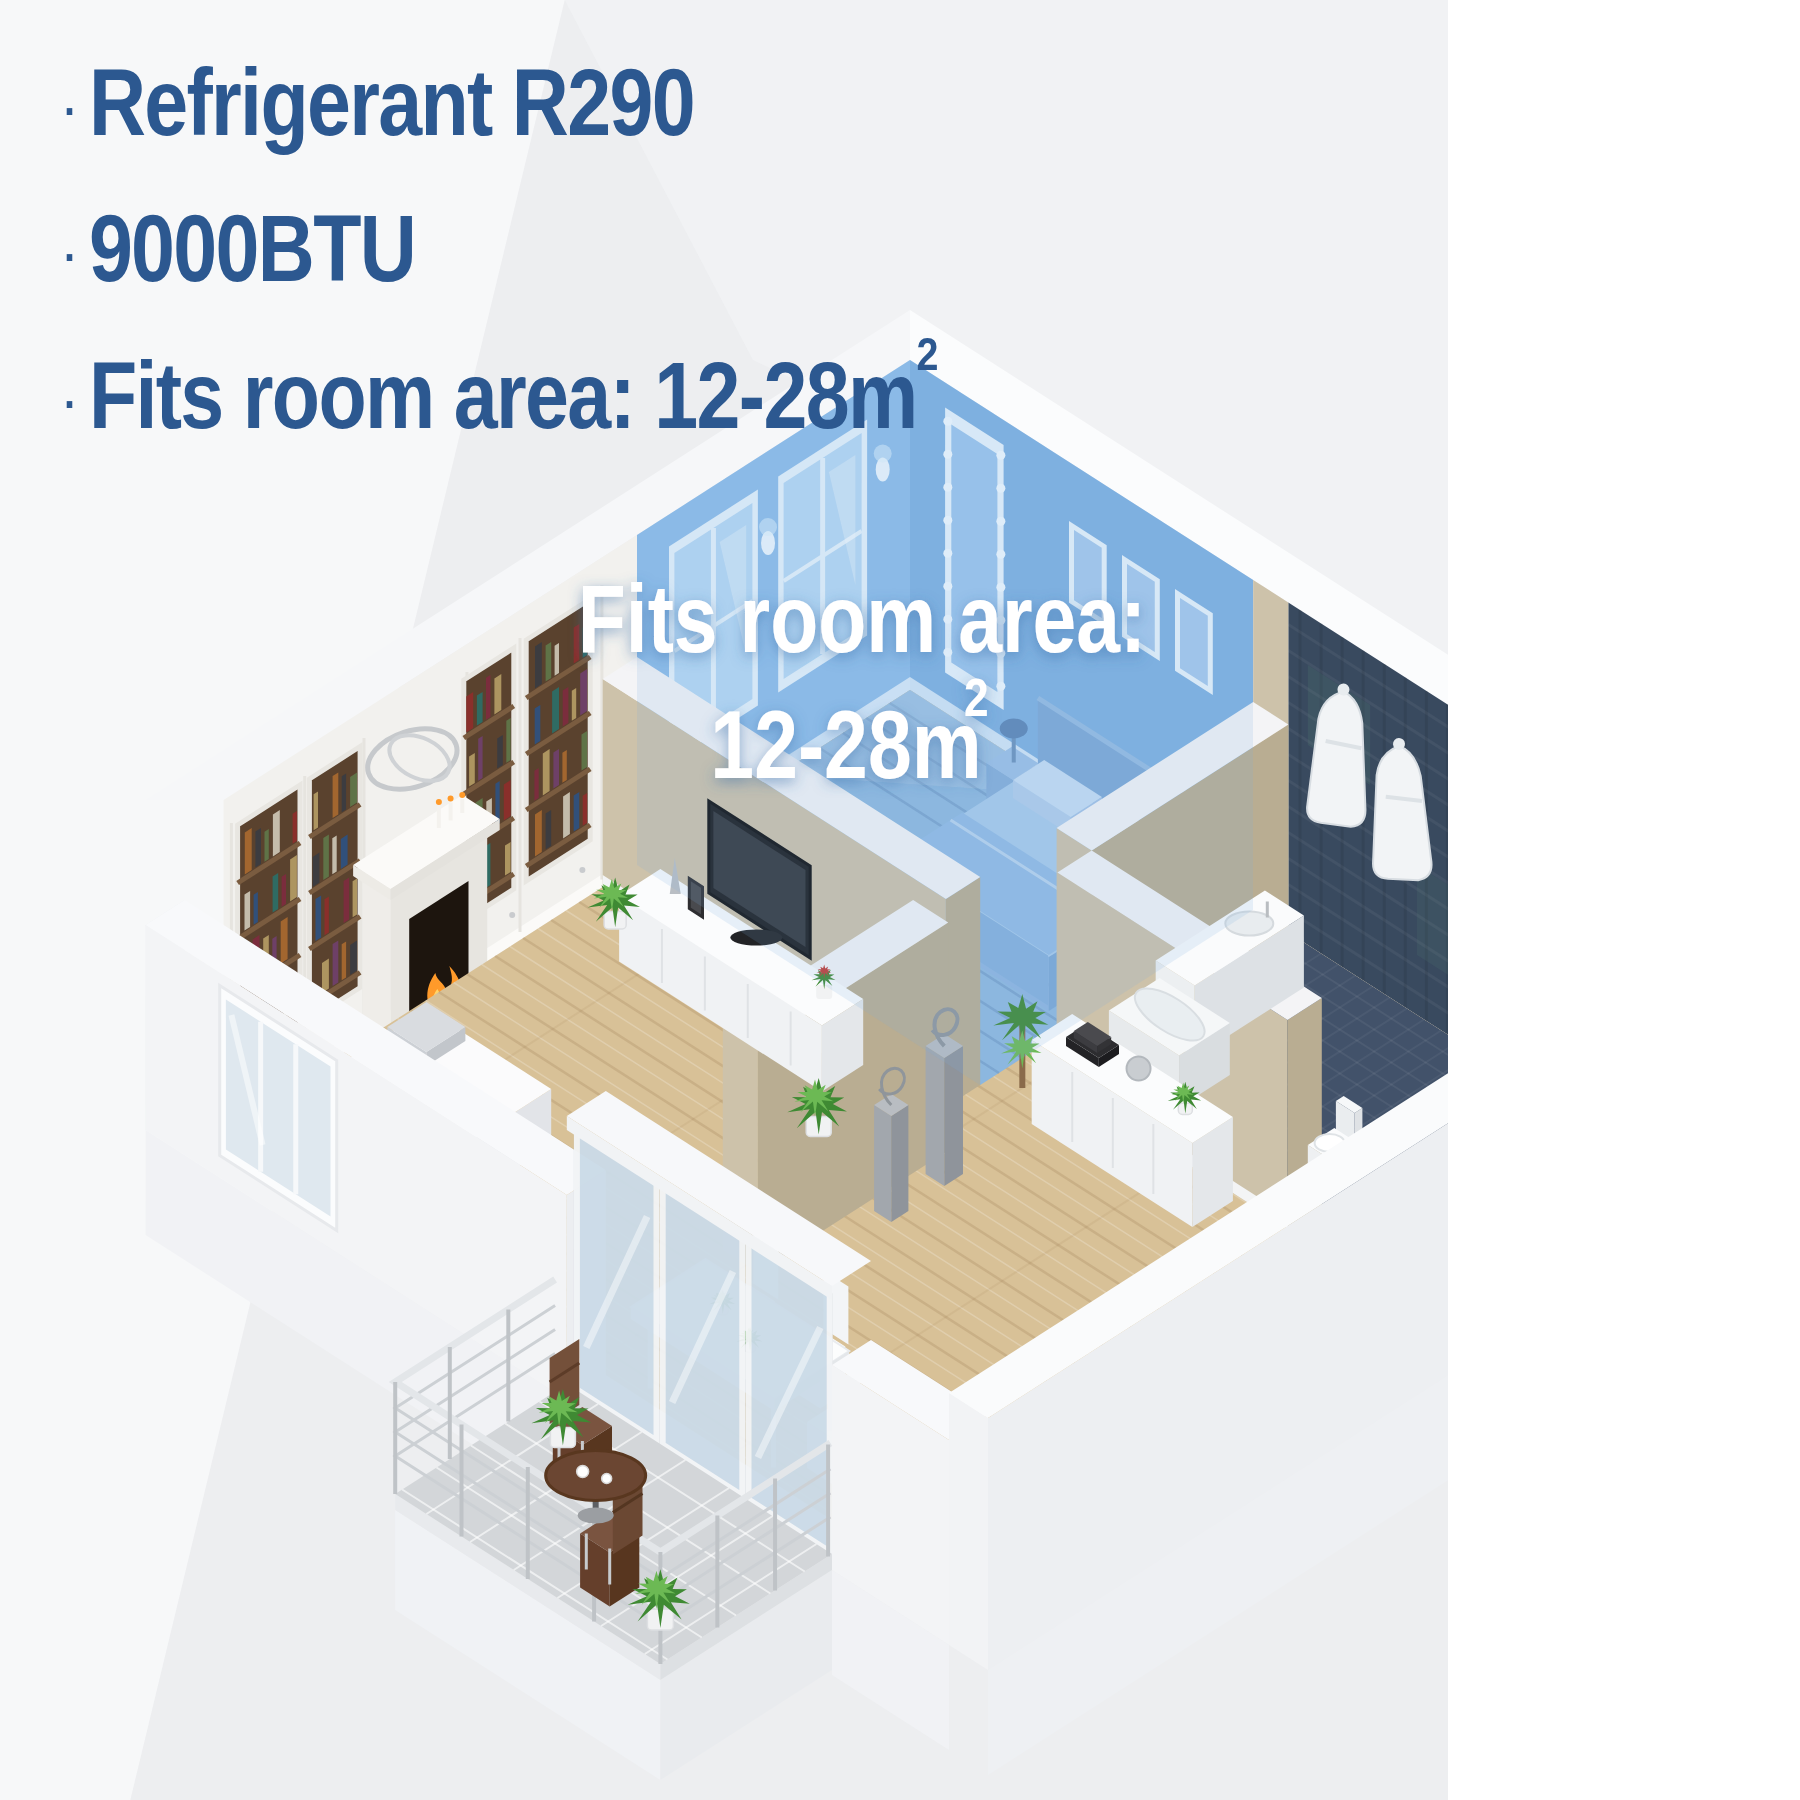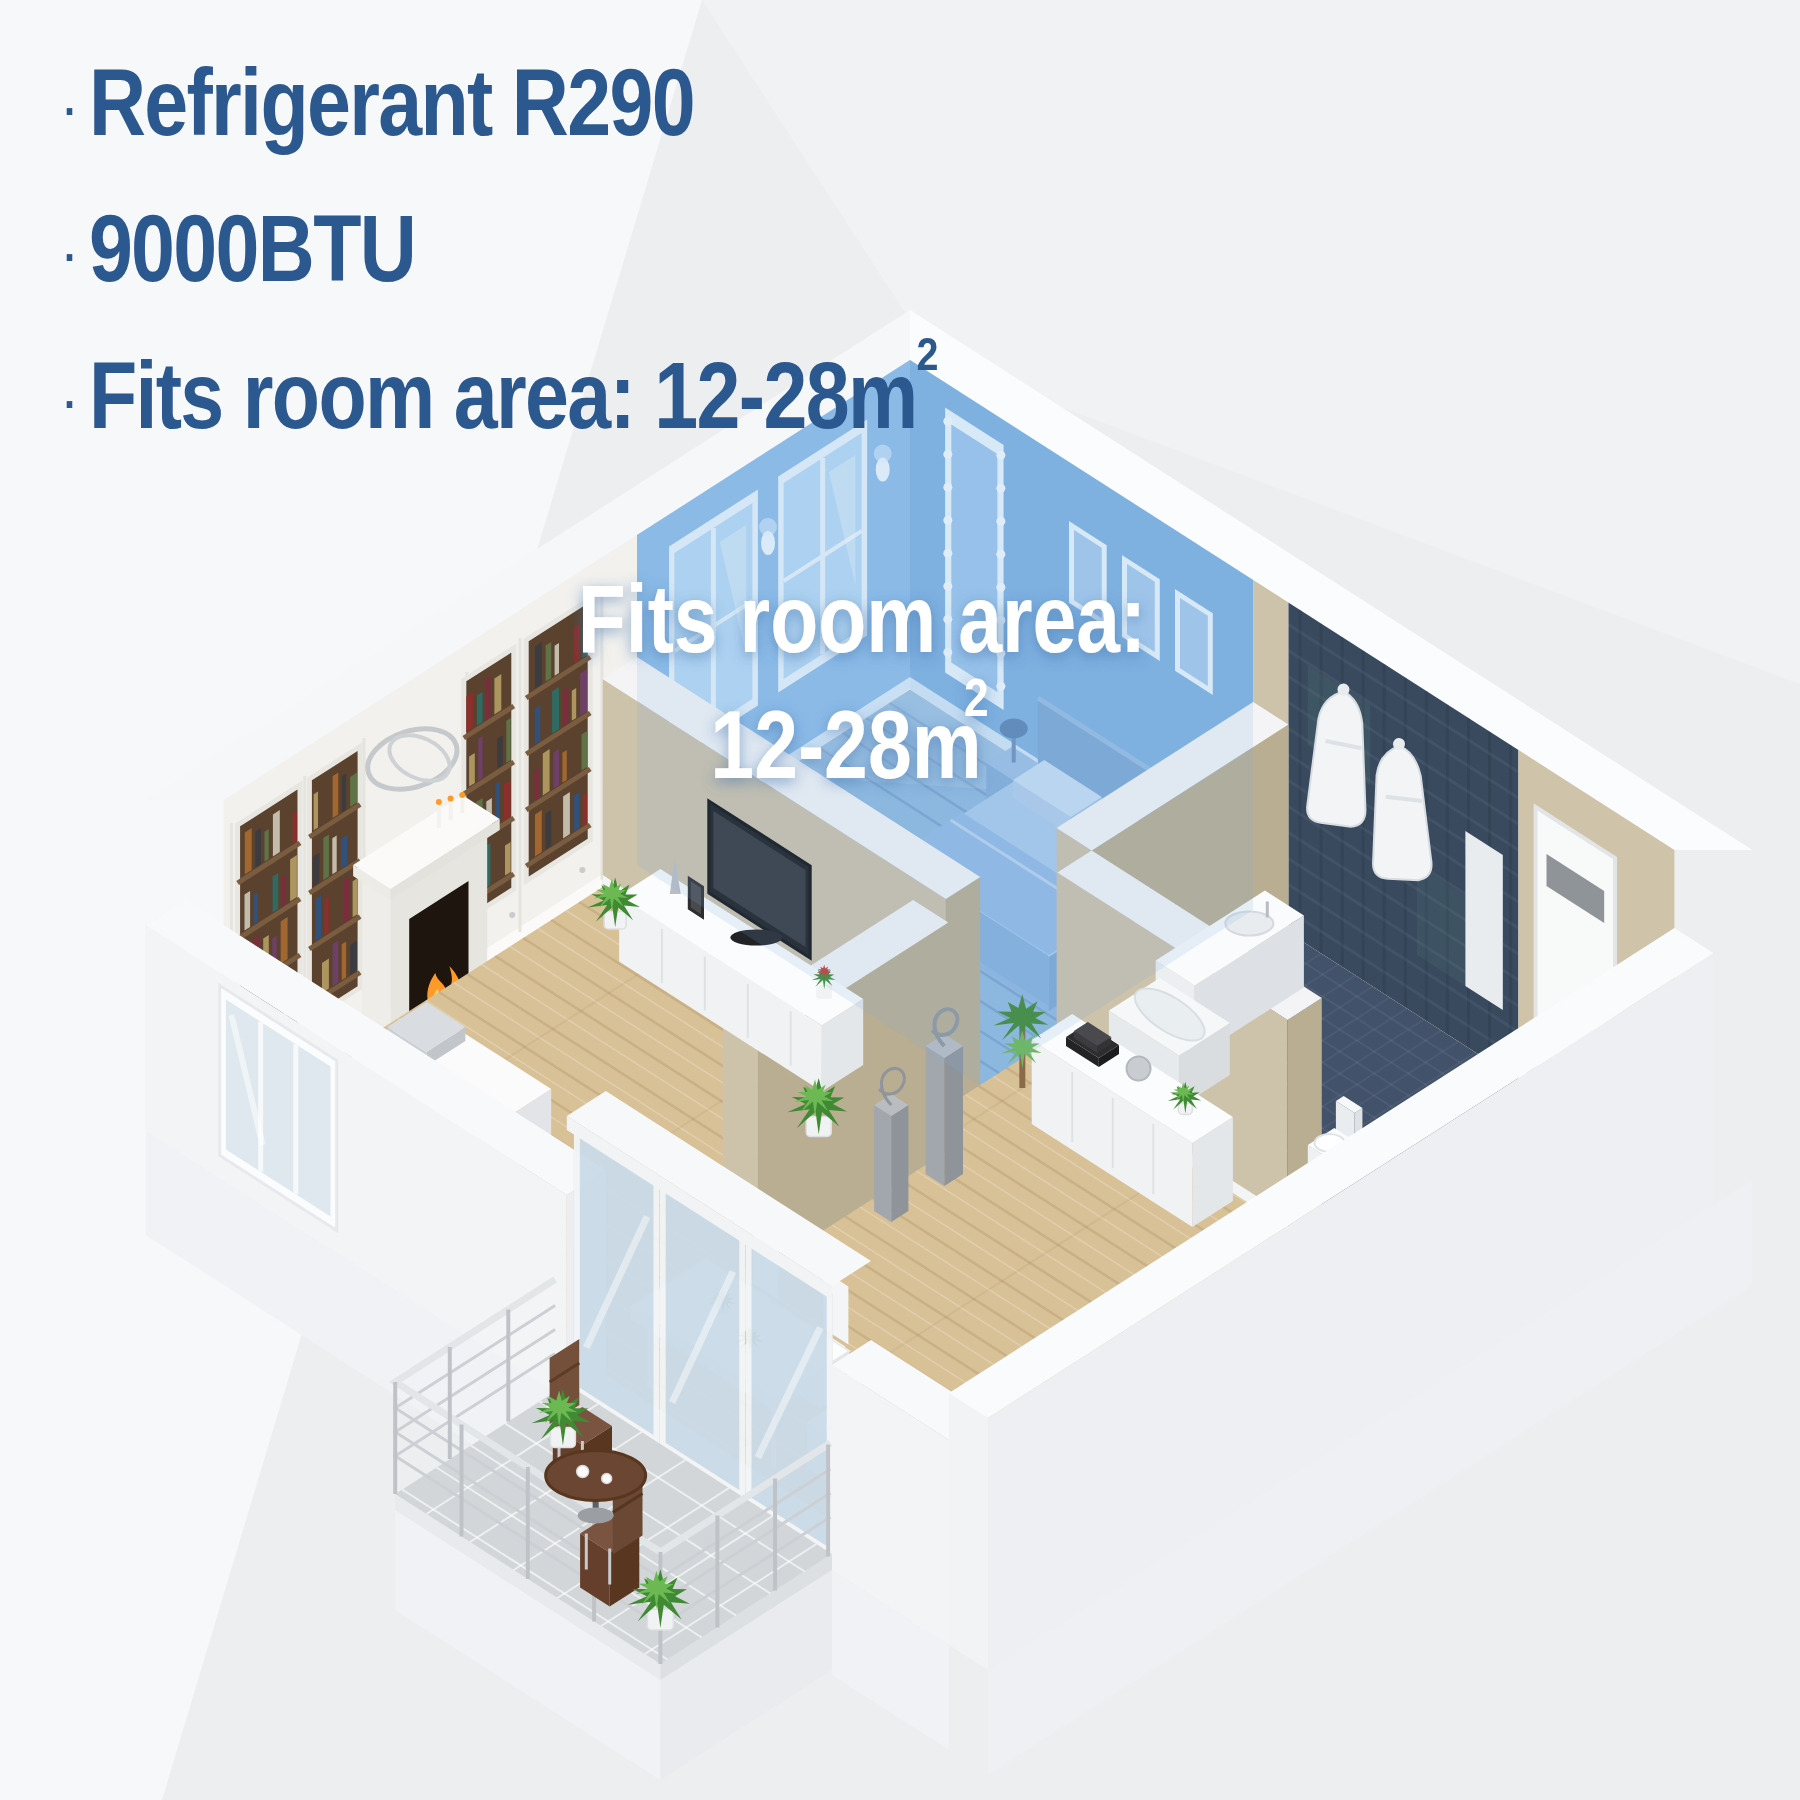--- a/index.html
+++ b/index.html
@@ -1,16 +1,16 @@
 <!DOCTYPE html>
 <html style="--background: #edeef0; --heading-color: #2c5890; --overlay-text-color: #ffffff; --highlight-blue: #7fb0e0; --bedroom-wall-nw: #8ebde9; --bedroom-wall-ne: #7fb1e1; --bedroom-floor: #8fb9df; --wood-floor: #d8c197; --tan-wall: #cdc2aa; --tan-wall-dark: #b9ad92; --beige-wall: #cfc3a9; --navy-tile: #394a5f; --navy-floor: #42526a; --white-wall: #f6f7f9; --furniture-white: #fbfbfc; --balcony-floor: #d3d6d9; --wood-brown: #6b4632; --plant-green: #3f8a33; --plant-green-light: #6cb954; --fire-orange: #ff9a2a; --shelf-brown: #5a422e;"><head>
 <meta charset="utf-8">
 <style>
   html,body{margin:0;padding:0;background:#fff;}
-  .stage{position:relative;width:1800px;height:1800px;background:var(--background,#edeef0);overflow:hidden;
+  .stage{position:relative;width:1448px;height:1800px;background:var(--background,#edeef0);overflow:hidden;
          font-family:"Liberation Sans",sans-serif;}
   .bg-wedge{position:absolute;inset:0;}
   .w1{background:#f8f9fa;clip-path:polygon(0 0,39% 0,9% 100%,0 100%);opacity:.85;}
   .w2{background:#f3f5f7;clip-path:polygon(39% 0,100% 0,100% 38%,52% 20%);opacity:.6;}
   svg#scene{position:absolute;inset:0;z-index:1;}
   .bullets{position:absolute;left:64px;top:30px;z-index:2;color:var(--heading-color,#2c5890);
            font-weight:700;font-size:94px;line-height:114px;letter-spacing:-2px;
            transform:scaleX(.84);transform-origin:left top;white-space:nowrap;}
   .bullet-line .marker{font-size:.5em;position:relative;top:-.18em;margin-right:.34em;}
   .bullet-line sup{font-size:.5em;position:relative;top:-.55em;}

